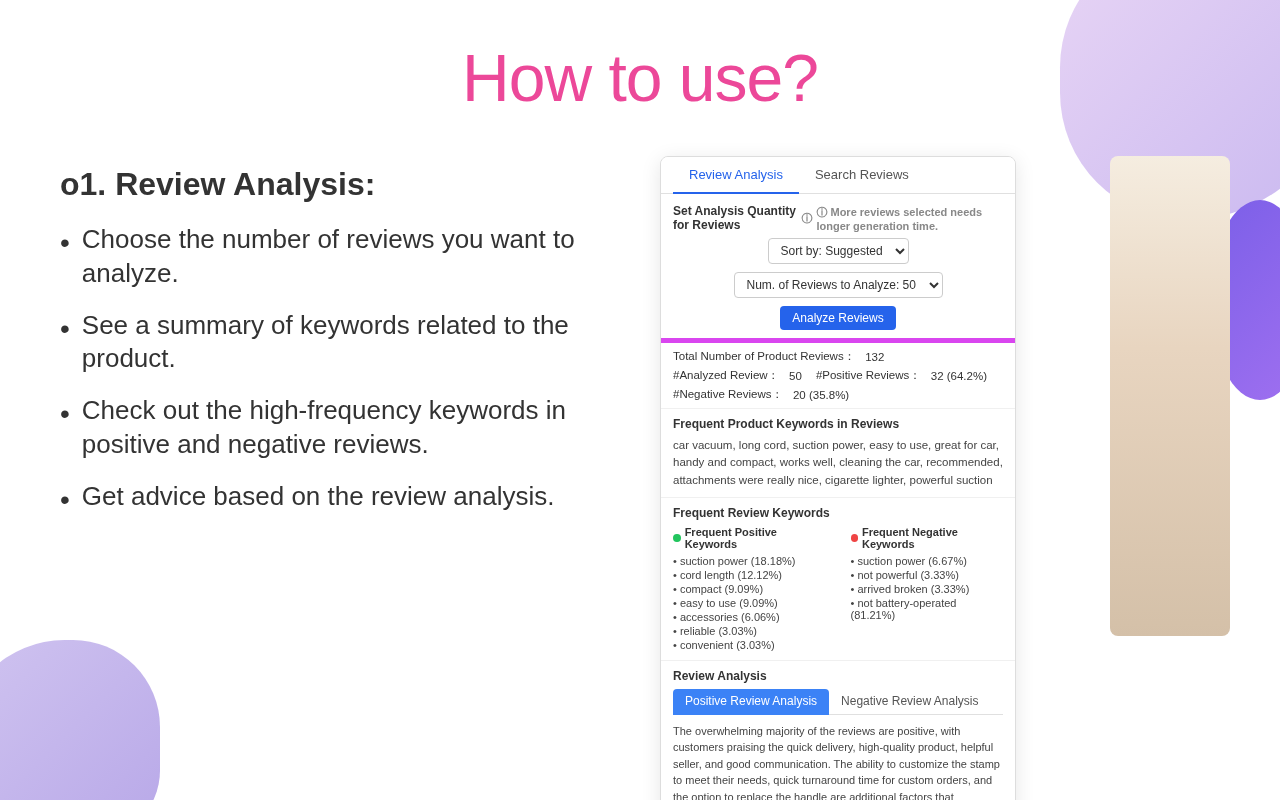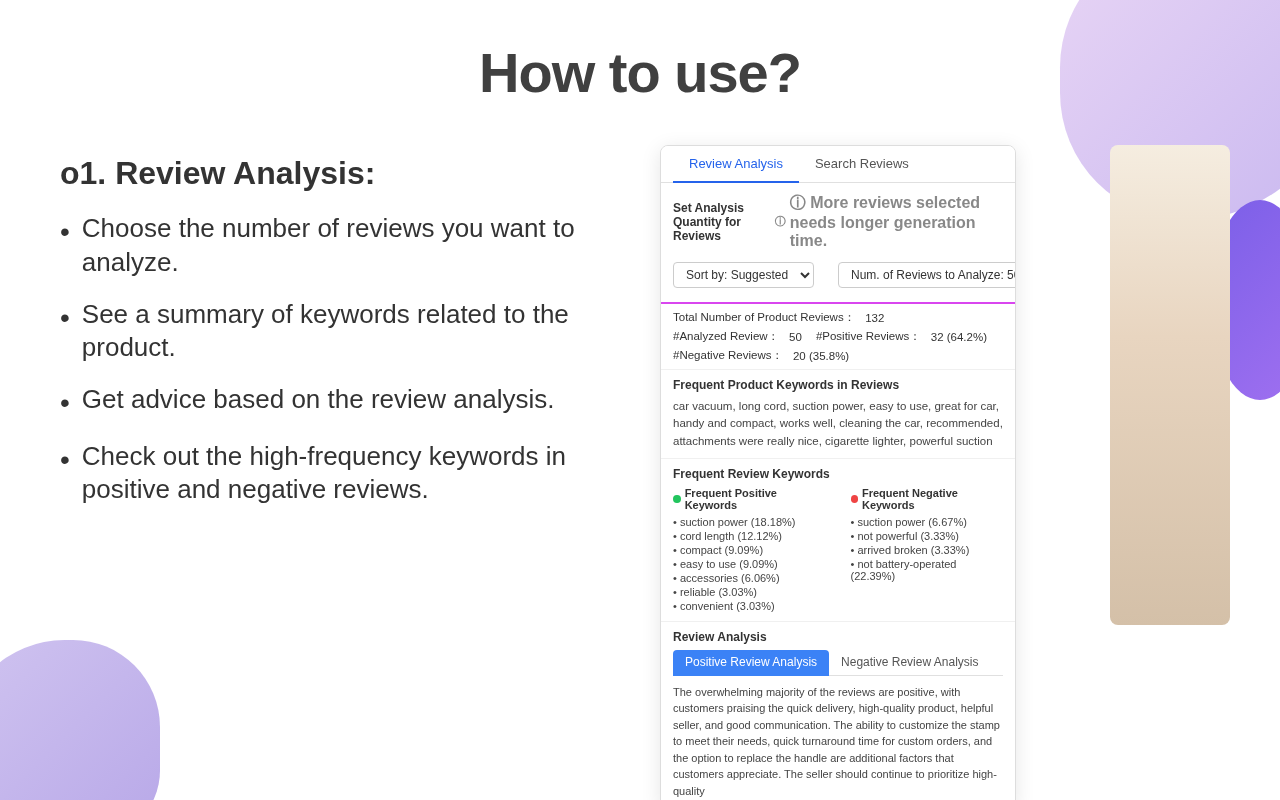--- a/index.html
+++ b/index.html
@@ -45,23 +45,23 @@
     }
 
     
     .page-header {
       text-align: center;
       padding: 40px 20px 20px;
       position: relative;
       z-index: 1;
     }
     .page-title {
-      font-size: 56px;
-      font-weight: 700;
-      color: #404040;
+      font-size: 66px;
+      font-weight: 400;
+      color: #ec4899;
       letter-spacing: -1px;
     }
 
     .main-content {
       display: flex;
       padding: 20px 60px;
       gap: 60px;
       position: relative;
       z-index: 1;
     }
@@ -129,43 +129,44 @@
     }
     .tab.active {
       color: #2563eb;
       border-bottom: 2px solid #2563eb;
       font-weight: 500;
     }
 
     
     .section-block {
       padding: 10px 12px 8px;
-      border-bottom: 2px solid #d946ef;
+      border-bottom: 5px solid #d946ef;
     }
     .section-label {
       font-size: 12px;
       color: #333;
       font-weight: 600;
       margin-bottom: 6px;
       display: flex;
       align-items: center;
       gap: 4px;
     }
     .info-icon {
       color: #888;
       font-size: 11px;
     }
     .hint-text {
-      font-size: 16px;
+      font-size: 11px;
       color: #888;
     }
     .controls-row {
       display: flex;
-      gap: 24px;
+      gap: 8px;
       align-items: center;
+      flex-direction: column;
     }
     .select-control {
       padding: 4px 8px;
       border: 1px solid #ccc;
       border-radius: 4px;
       font-size: 12px;
       background: #fff;
       color: #333;
     }
     .analyze-btn {
@@ -306,22 +307,22 @@
   <h1 class="page-title">How to use?</h1>
 </div>
 
 <div class="main-content">
 
   <div class="left-column">
     <div class="section-title">o1. Review Analysis:</div>
     <ul class="bullet-list">
       <li>Choose the number of reviews you want to analyze.</li>
       <li>See a summary of keywords related to the product.</li>
+      <li>Check out the high-frequency keywords in positive and negative reviews.</li>
       <li>Get advice based on the review analysis.</li>
-      <li>Check out the high-frequency keywords in positive and negative reviews.</li>
     </ul>
   </div>
 
   <div class="right-column">
     <div class="ui-preview">
 
       <div class="tabs">
         <div class="tab active">Review Analysis</div>
         <div class="tab">Search Reviews</div>
       </div>
@@ -377,21 +378,21 @@
             <div class="keyword-item">• convenient (3.03%)</div>
           </div>
           <div class="keyword-col">
             <div class="keyword-col-title">
               <span class="neg-dot"></span>
               <span>Frequent Negative Keywords</span>
             </div>
             <div class="keyword-item">• suction power (6.67%)</div>
             <div class="keyword-item">• not powerful (3.33%)</div>
             <div class="keyword-item">• arrived broken (3.33%)</div>
-            <div class="keyword-item">• not battery-operated (22.39%)</div>
+            <div class="keyword-item">• not battery-operated (81.21%)</div>
           </div>
         </div>
       </div>
 
       <div class="review-analysis">
         <div class="subsection-title">Review Analysis</div>
         <div class="inner-tabs">
           <div class="inner-tab active">Positive Review Analysis</div>
           <div class="inner-tab">Negative Review Analysis</div>
         </div>

